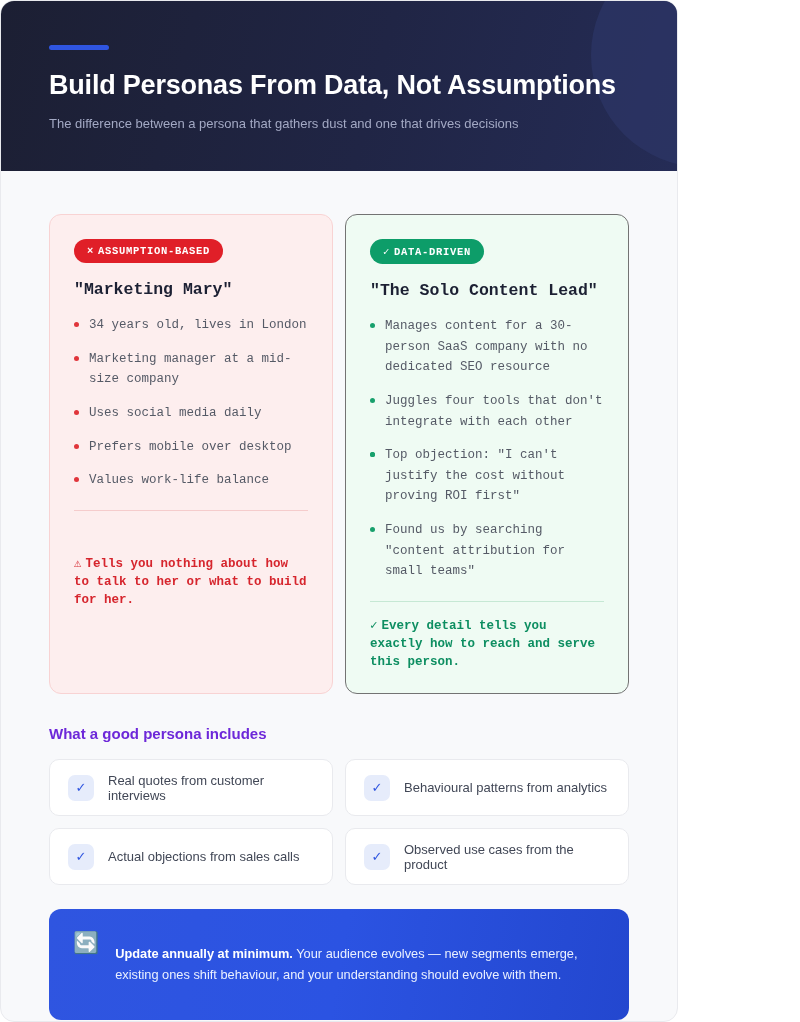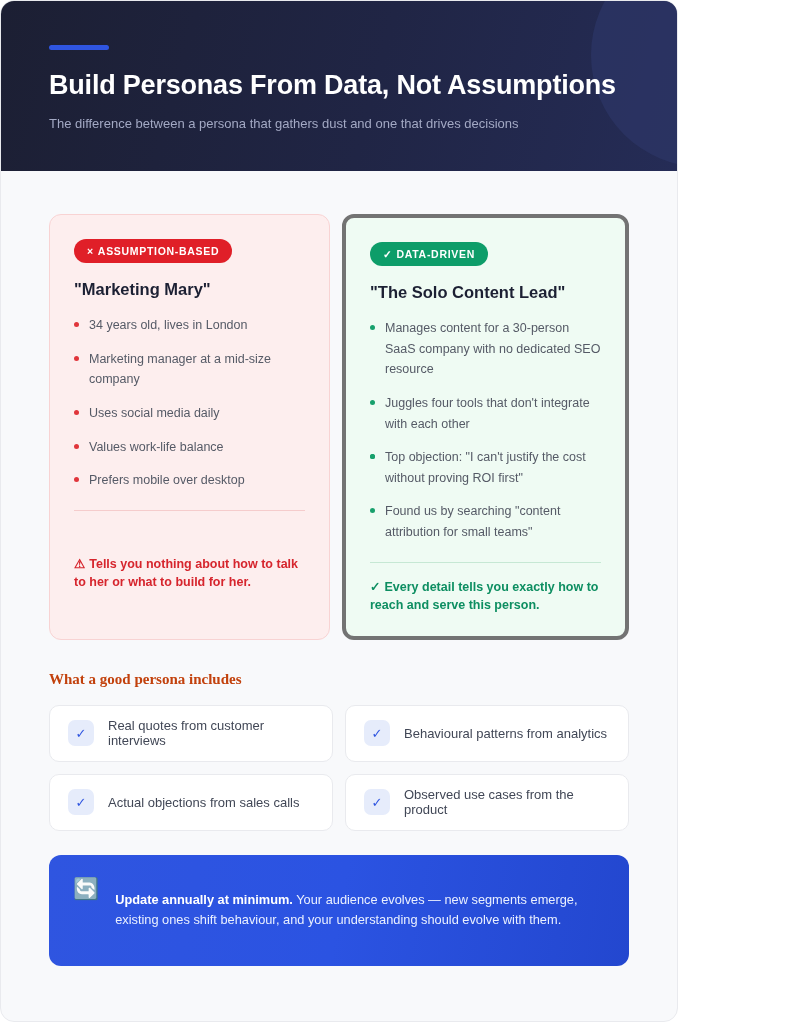--- a/index.html
+++ b/index.html
@@ -71,34 +71,35 @@
   
   .main {
     padding: 43px 48px 0 48px;
   }
 
   
   .persona-row {
     display: flex;
     gap: 12px;
     align-items: stretch;
+    font-family: Liberation Mono, monospace;
   }
   .persona-card {
     flex: 1 1 0;
     border-radius: 12px;
     padding: 24px 24px 22px 24px;
     box-sizing: border-box;
   }
   .persona-card.bad {
     background: #fdeeee;
     border: 1px solid #f8d3d3;
   }
   .persona-card.good {
     background: #effbf3;
-    border: 4px solid #737373;
+    border: 1px solid #737373;
   }
   .badge {
     display: inline-block;
     font-size: 10.5px;
     font-weight: bold;
     letter-spacing: 0.7px;
     color: #ffffff;
     padding: 6px 13px;
     border-radius: 20px;
     margin-bottom: 17px;
@@ -152,23 +153,22 @@
     margin: 0;
   }
   .verdict.bad-text { color: #d6252d; margin-top: 44px; }
   .verdict.good-text { color: #0d8e61; }
   .verdict .vi { margin-right: 4px; }
 
   
   .section-title {
     font-size: 15px;
     font-weight: bold;
-    color: #c2410c;
+    color: #6d28d9;
     margin: 31px 0 17px 0;
-    font-family: Liberation Serif, serif;
   }
   .includes-grid {
     display: grid;
     grid-template-columns: 1fr 1fr;
     gap: 12px;
   }
   .include-card {
     background: #ffffff;
     border: 1px solid #e9eaee;
     border-radius: 10px;
@@ -239,22 +239,22 @@
 
       <div class="persona-card bad">
         <span class="badge bad">
           <span class="bi">×</span><span>ASSUMPTION-BASED</span>
         </span>
         <h2 class="persona-name">"Marketing Mary"</h2>
         <ul class="persona-list">
           <li><span class="dot"></span><span>34 years old, lives in London</span></li>
           <li><span class="dot"></span><span>Marketing manager at a mid-size company</span></li>
           <li><span class="dot"></span><span>Uses social media daily</span></li>
+          <li><span class="dot"></span><span>Prefers mobile over desktop</span></li>
           <li><span class="dot"></span><span>Values work-life balance</span></li>
-          <li><span class="dot"></span><span>Prefers mobile over desktop</span></li>
         </ul>
         <div class="divider"></div>
         <p class="verdict bad-text">
           <span class="vi">⚠</span><span>Tells you nothing about how to talk to her or what to build for her.</span>
         </p>
       </div>
 
       <div class="persona-card good">
         <span class="badge good">
           <span class="bi">✓</span><span>DATA-DRIVEN</span>

